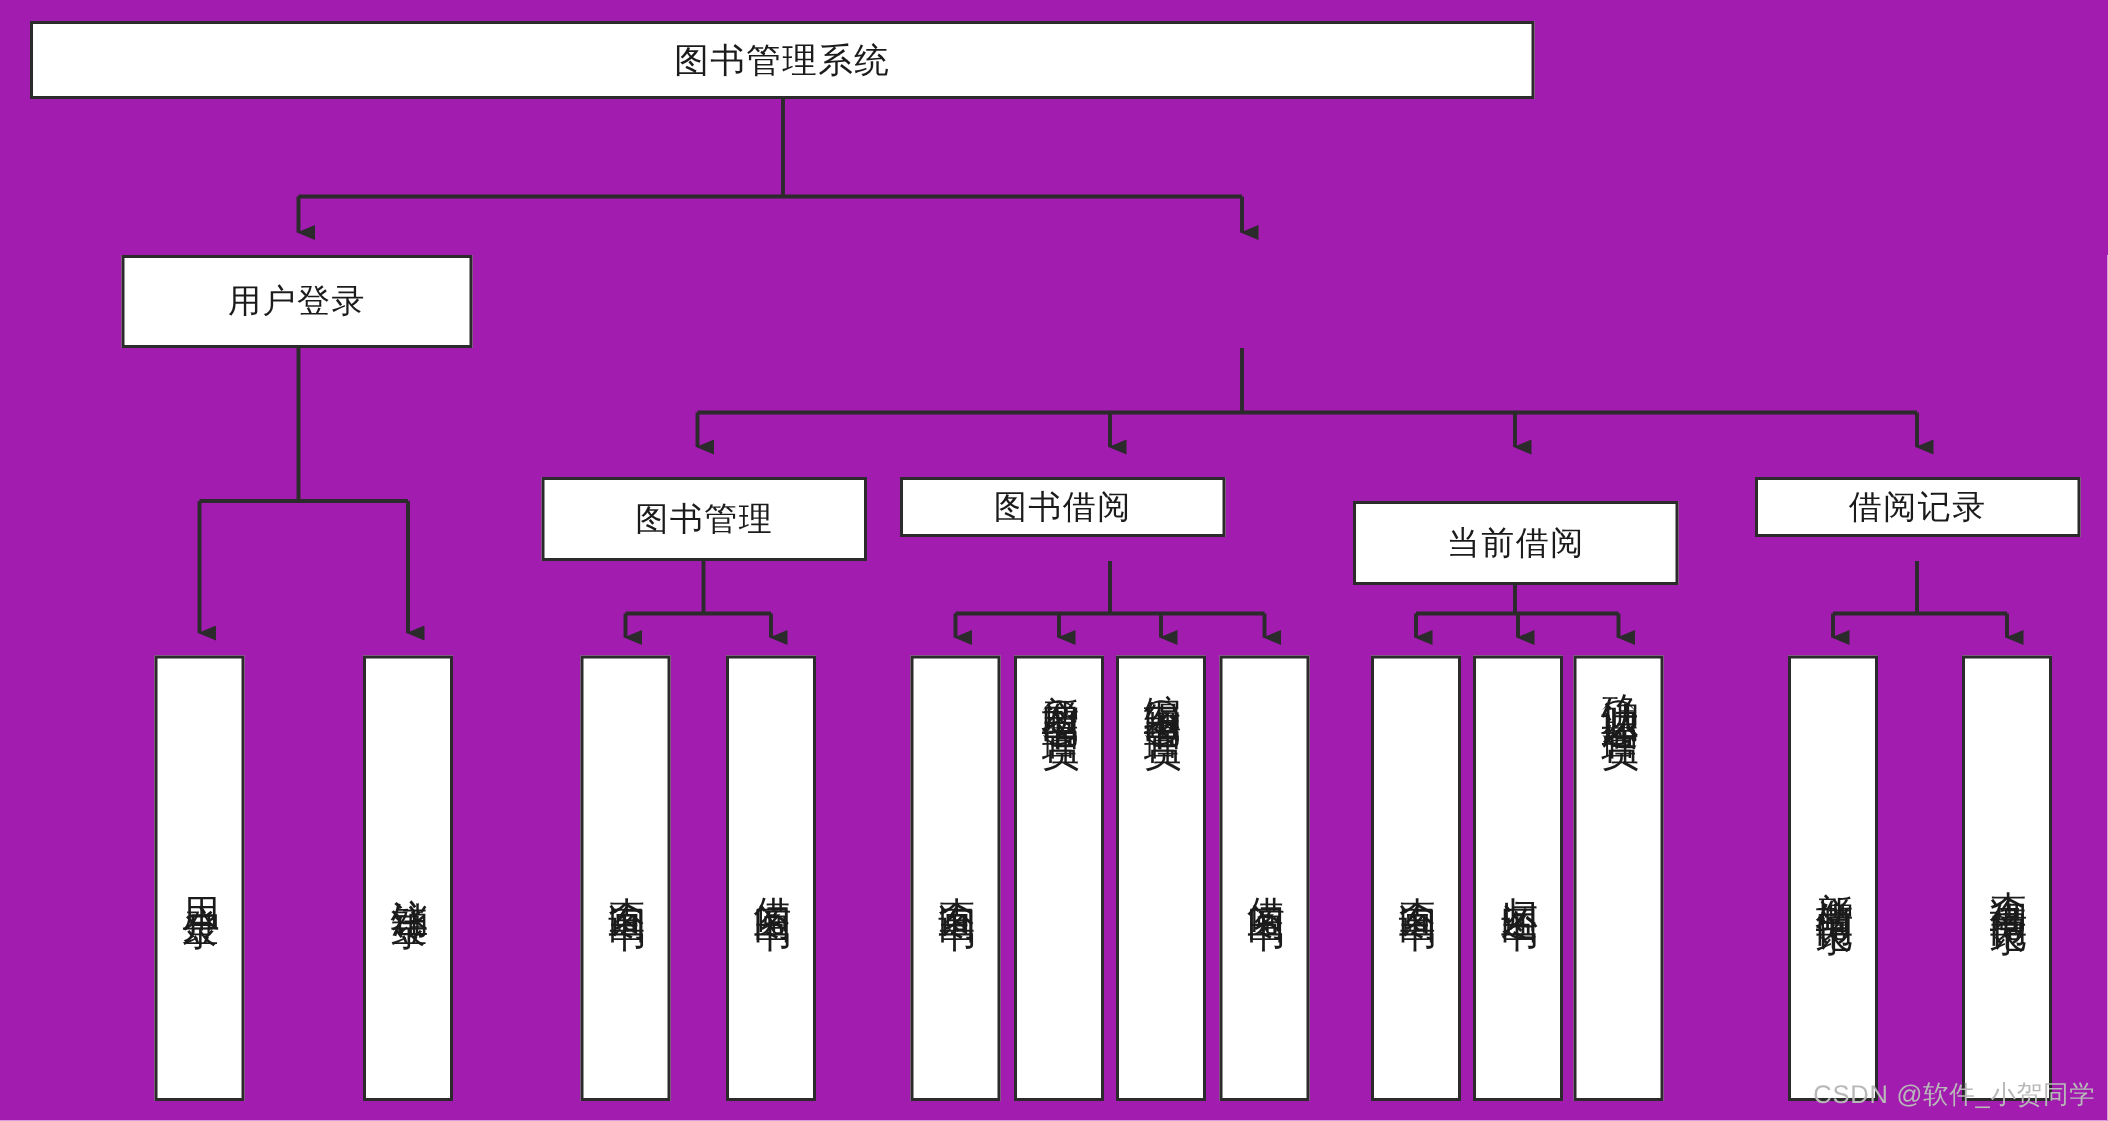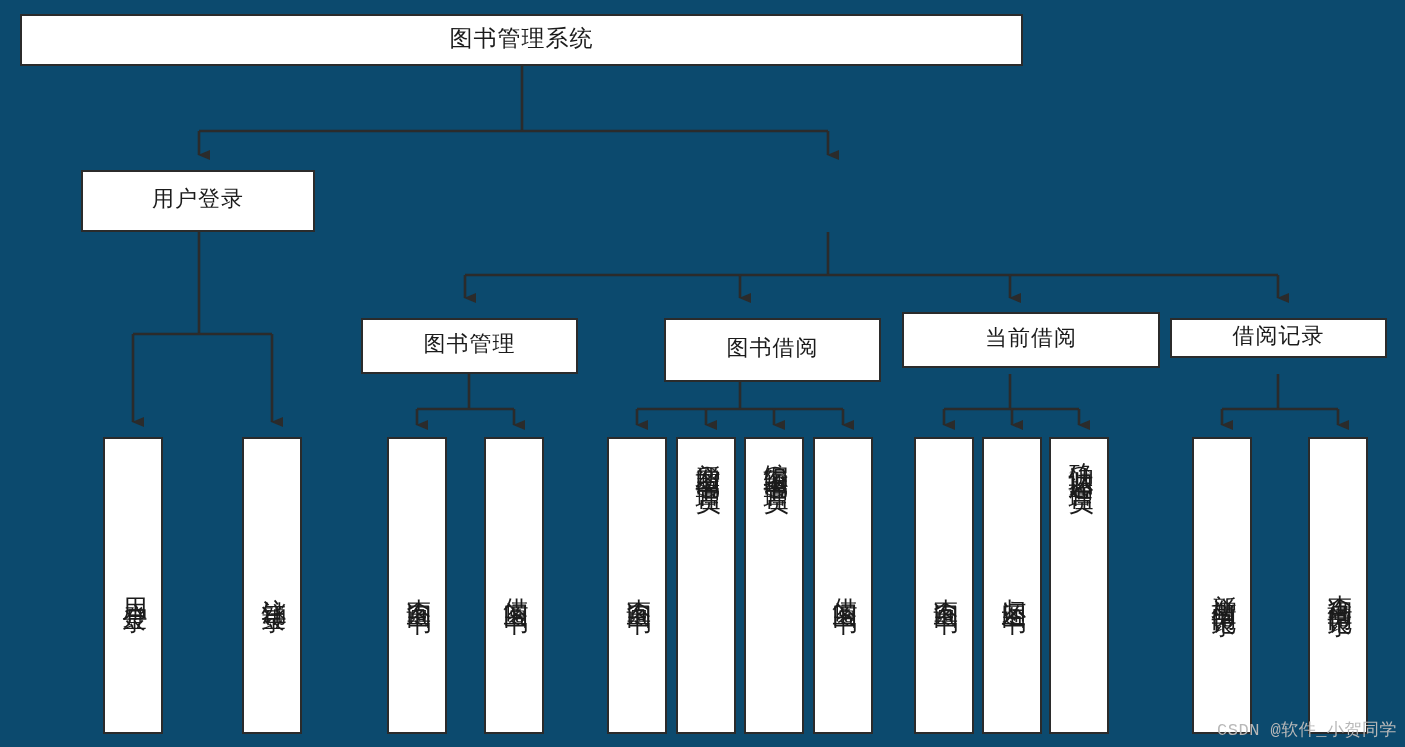--- a/index.html
+++ b/index.html
@@ -1,17 +1,17 @@
 <!DOCTYPE html>
 <html><head>
 <meta charset="utf-8">
 <style>
   html,body{margin:0;padding:0;background:#ffffff;}
   body{font-family:"Liberation Sans","DejaVu Sans",sans-serif;}
-  #canvas{position:relative;width:1405px;height:747px;background:#0c4a6e;overflow:hidden;font-family:Liberation Mono, monospace;}
+  #canvas{position:relative;width:1405px;height:747px;background:#a21caf;overflow:hidden;}
   svg#wires{position:absolute;left:0;top:0;width:1405px;height:747px;pointer-events:none;}
   .node{position:absolute;box-sizing:border-box;background:#ffffff;border:2px solid #2b2b2b;
         display:flex;align-items:center;justify-content:center;}
   .node .lbl{color:#1b1b1b;line-height:1.16;text-align:center;white-space:pre;}
   .h-node .lbl{font-size:22px;letter-spacing:1px;}
   .root .lbl{font-size:23px;letter-spacing:1px;}
   .v-node{align-items:flex-start;padding-top:4px;}
   .v-node .lbl{writing-mode:vertical-rl;text-orientation:upright;font-size:25px;letter-spacing:4px;
                line-height:1.0;}
   .v-node.mid{align-items:center;padding-top:0;}
@@ -78,24 +78,24 @@
     <span class="lbl">图书管理系统</span>
   </div>
 
   <div class="node h-node" style="left:81px;top:170px;width:234px;height:62px;">
     <span class="lbl">用户登录</span>
   </div>
 
   <div class="node h-node" style="left:361px;top:318px;width:217px;height:56px;">
     <span class="lbl">图书管理</span>
   </div>
-  <div class="node h-node" style="left:664px;top:318px;width:217px;height:64px;">
+  <div class="node h-node" style="left:600px;top:318px;width:217px;height:40px;">
     <span class="lbl">图书借阅</span>
   </div>
-  <div class="node h-node" style="left:902px;top:312px;width:258px;height:56px;">
+  <div class="node h-node" style="left:902px;top:334px;width:217px;height:56px;">
     <span class="lbl">当前借阅</span>
   </div>
   <div class="node h-node" style="left:1170px;top:318px;width:217px;height:40px;">
     <span class="lbl">借阅记录</span>
   </div>
 
   <div class="node v-node mid" style="left:103px;top:437px;width:60px;height:297px;">
     <span class="lbl">用户登录</span>
   </div>
   <div class="node v-node mid" style="left:242px;top:437px;width:60px;height:297px;">

